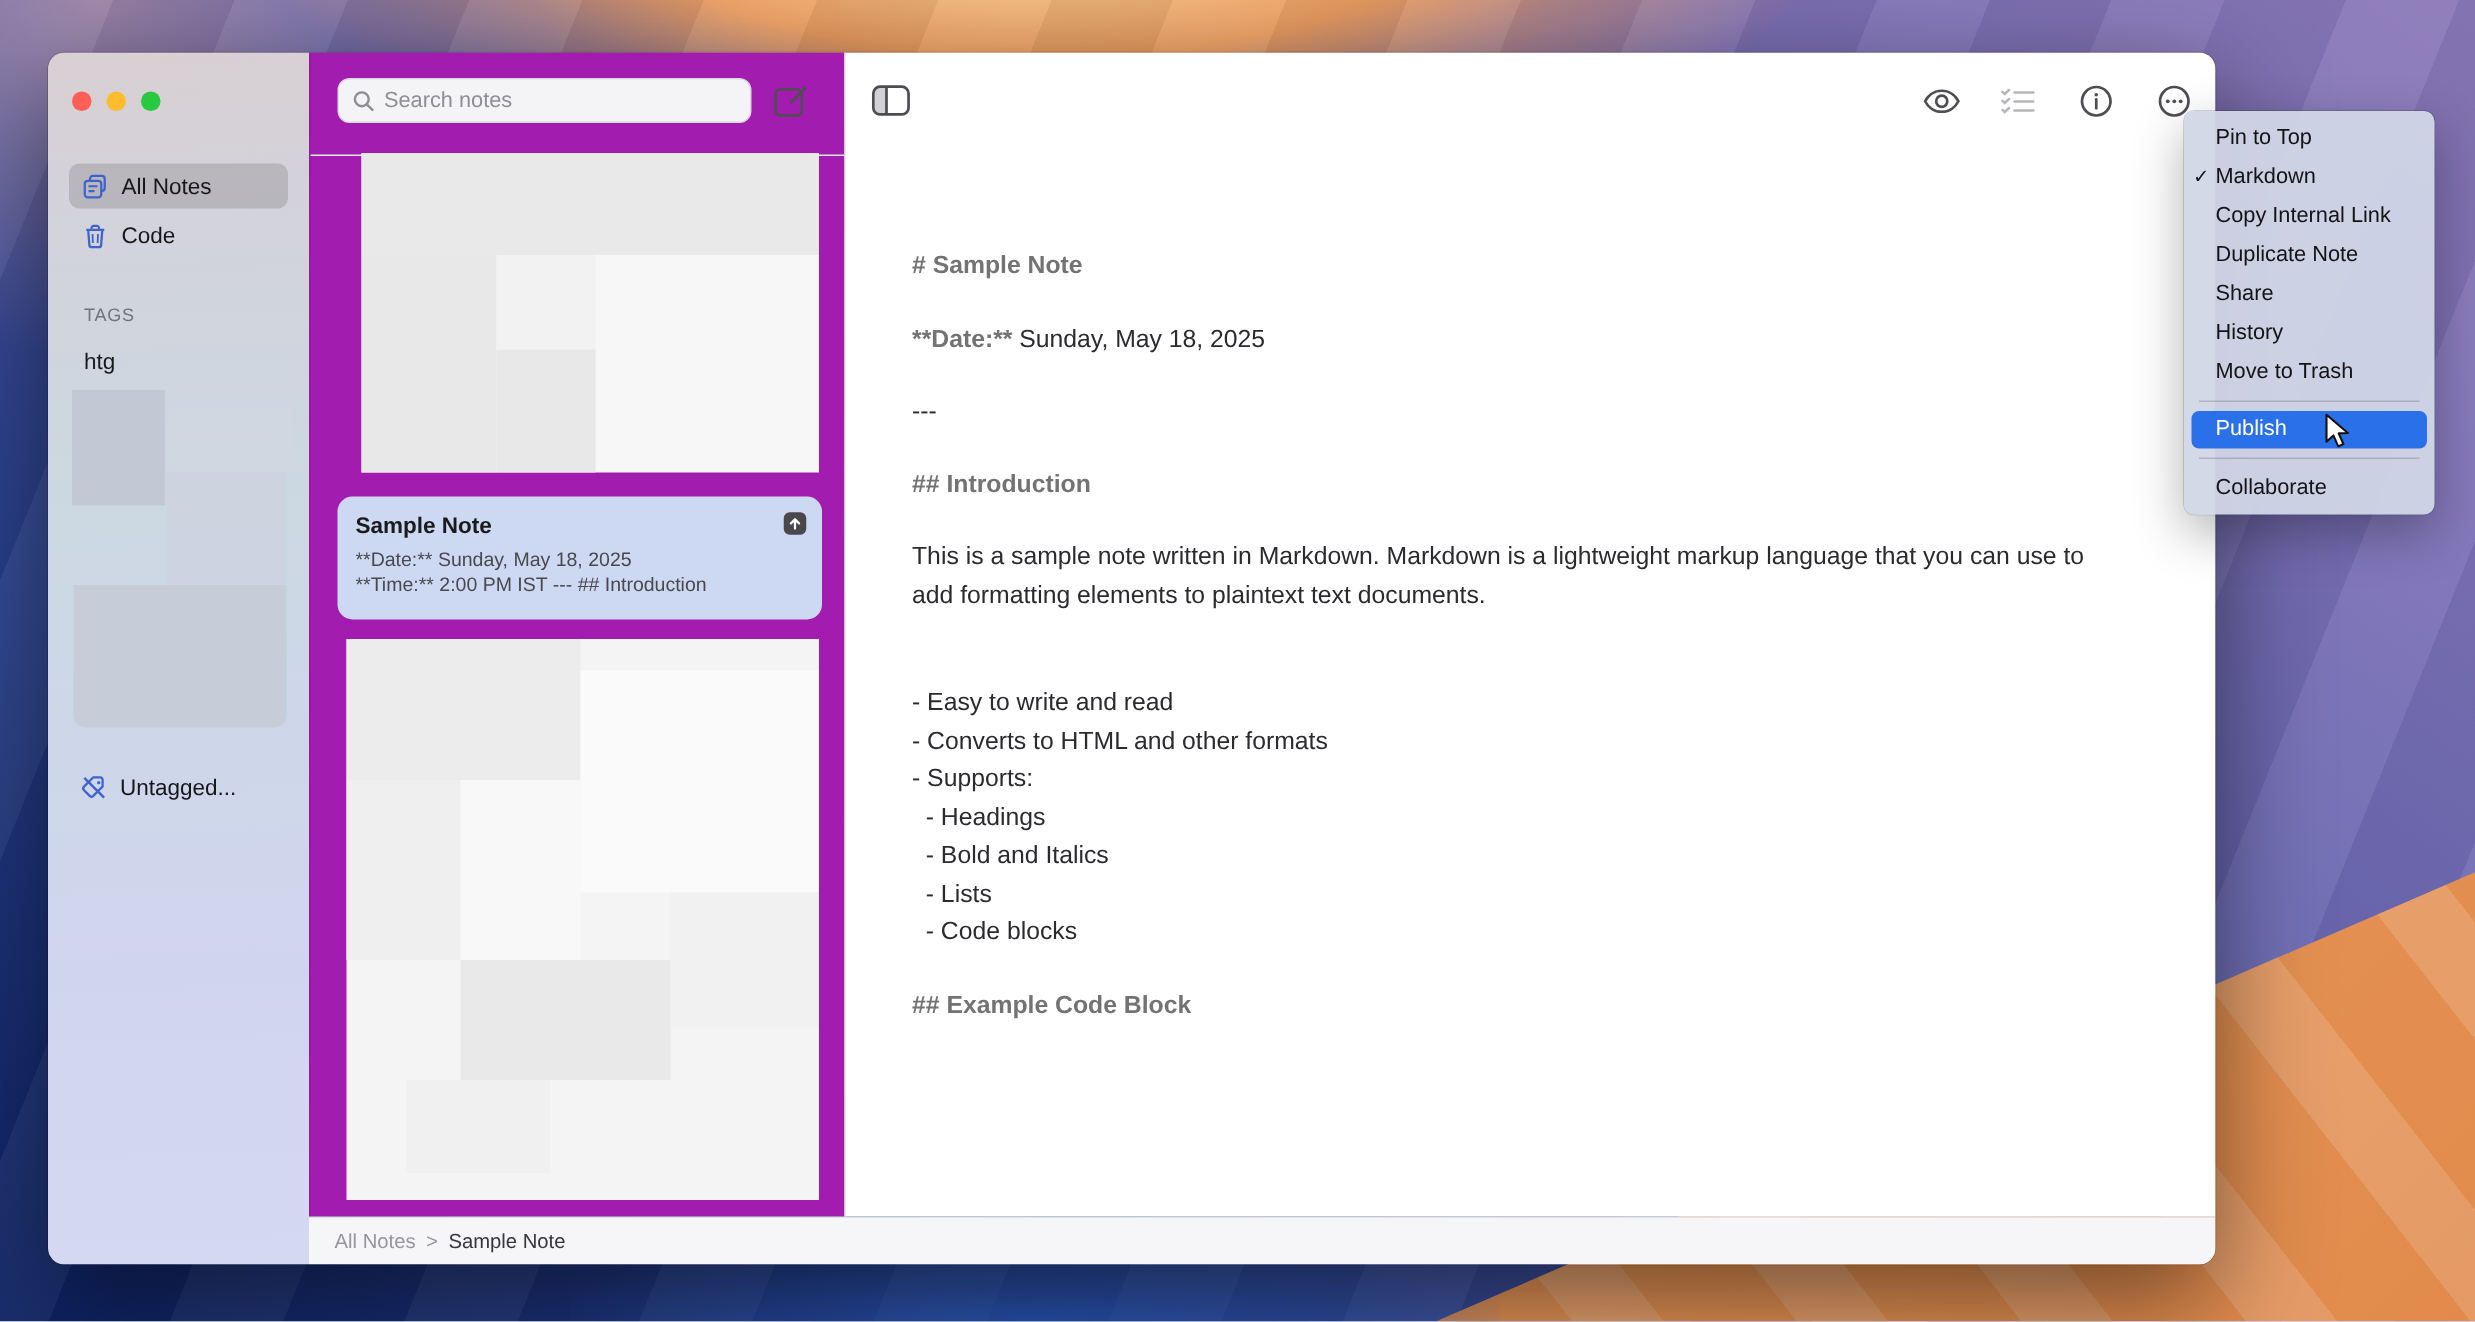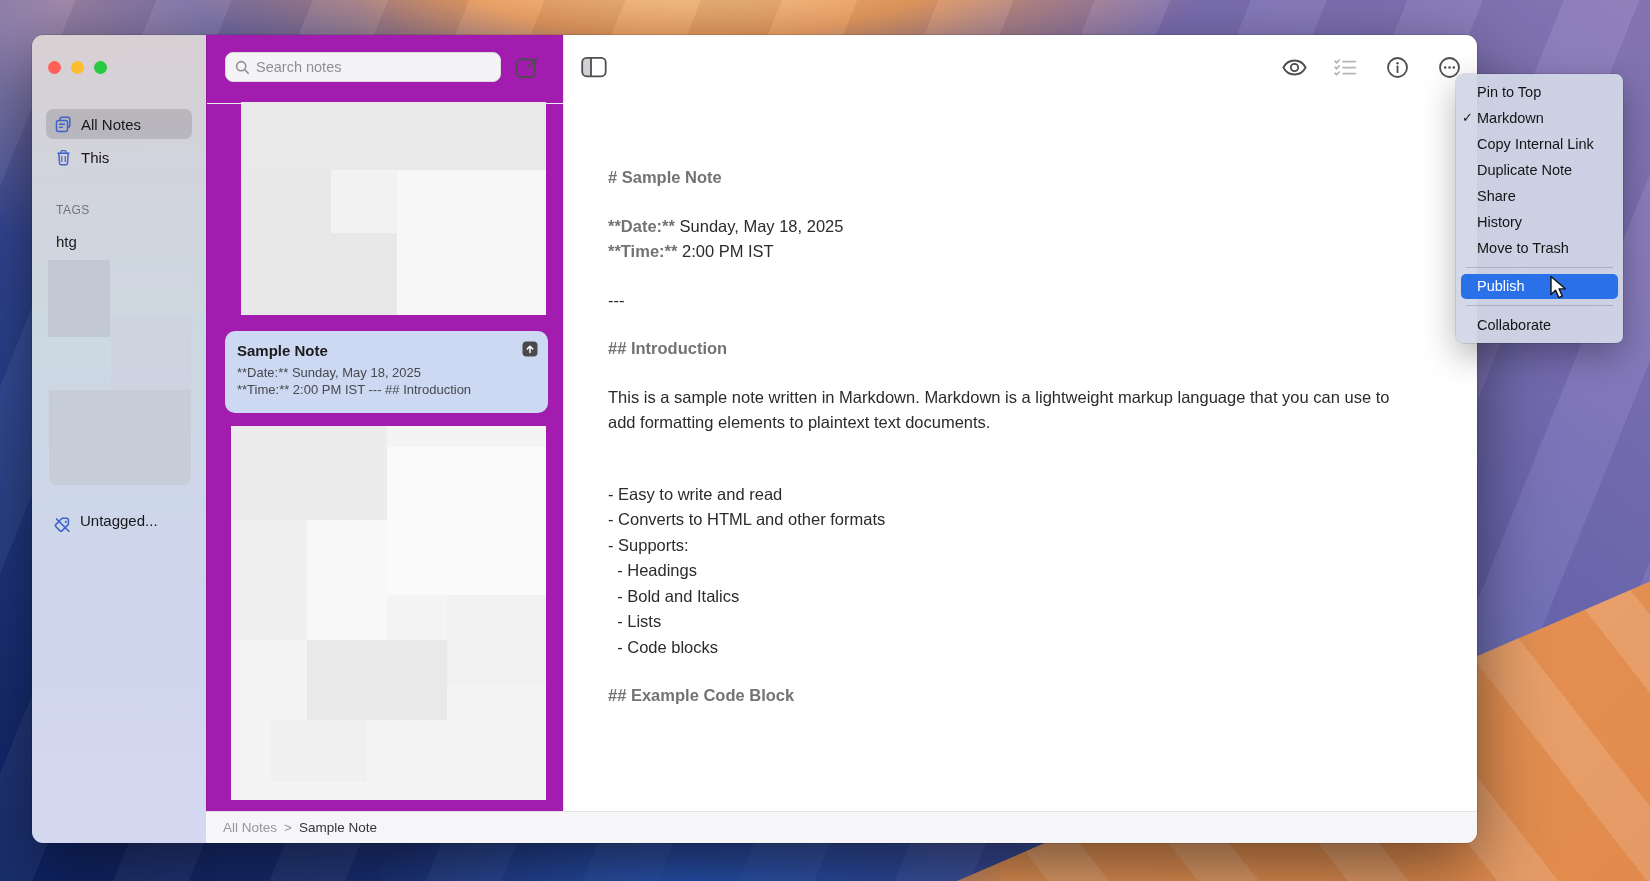--- a/index.html
+++ b/index.html
@@ -34,21 +34,21 @@
     background:linear-gradient(178deg,#d8d0d3 0%,#d2d3dc 16%,#ccd8e1 36%,#cdd7e9 56%,#d0d5ee 76%,#d5d8f1 100%);}
   .lights{position:absolute;left:16px;top:26px;display:flex;gap:10px;}
   .light{width:13px;height:13px;border-radius:50%;display:inline-block;}
   .side-item{position:absolute;left:14px;width:146px;height:30px;border-radius:7px;
     display:flex;align-items:center;gap:9px;padding-left:9px;box-sizing:border-box;
     font-size:15px;color:#17171a;}
   .side-item.selected{background:rgba(135,131,134,.35);}
   .tags-h{position:absolute;left:24px;top:168px;font-size:12px;color:#73737c;letter-spacing:.5px;}
   .tag-name{position:absolute;left:24px;top:198px;font-size:15px;color:#1a1a1c;}
   .ph{position:absolute;}
-  .untagged{position:absolute;left:22px;top:477px;height:26px;display:flex;gap:8px;
+  .untagged{position:absolute;left:22px;top:477px;height:26px;display:flex;align-items:center;gap:8px;
     font-size:15px;color:#17171a;}
 
   
   .notes-col{position:absolute;left:174px;top:0;bottom:32px;width:357px;background:#a21caf;
     border-left:1px solid rgba(0,0,0,.08);box-sizing:border-box;}
   .notes-header{position:absolute;top:0;left:0;right:0;height:68px;border-bottom:1px solid #ececee;}
   .search-box{position:absolute;left:18px;top:17px;width:276px;height:30px;background:#f4f4f6;
     border:1px solid #d9d9de;border-radius:8px;display:flex;align-items:center;gap:6px;
     padding:0 9px;box-sizing:border-box;}
   .search-box input{border:none;outline:none;background:transparent;font-family:"Liberation Sans",sans-serif;
@@ -129,21 +129,21 @@
       <div class="side-item" style="top:107px">
         <span class="iconbtn">
           <svg width="17" height="17" viewBox="0 0 17 17">
             <path d="M2.5 4.2 h12" stroke="#3e63cc" stroke-width="1.5" fill="none"></path>
             <path d="M6 4 V3 a1.4 1.4 0 0 1 1.4 -1.4 h2.2 A1.4 1.4 0 0 1 11 3 v1" stroke="#3e63cc" stroke-width="1.4" fill="none"></path>
             <path d="M3.8 4.5 l.8 10 a1.5 1.5 0 0 0 1.5 1.3 h4.8 a1.5 1.5 0 0 0 1.5 -1.3 l.8 -10" stroke="#3e63cc" stroke-width="1.5" fill="none"></path>
             <line x1="6.7" y1="7" x2="6.9" y2="13" stroke="#3e63cc" stroke-width="1.2"></line>
             <line x1="10.3" y1="7" x2="10.1" y2="13" stroke="#3e63cc" stroke-width="1.2"></line>
           </svg>
         </span>
-        <span>This</span>
+        <span>Code</span>
       </div>
 
       <div class="tags-h">TAGS</div>
       <div class="tag-name">htg</div>
 
       <div class="ph" style="left:16px;top:225px;width:62px;height:77px;background:#c2c9d4;"></div>
       <div class="ph" style="left:78px;top:232px;width:85px;height:48px;background:#d2d7e2;opacity:.55;"></div>
       <div class="ph" style="left:79px;top:280px;width:80px;height:75px;background:#cdd2df;opacity:.8;"></div>
       <div class="ph" style="left:17px;top:355px;width:142px;height:95px;background:#c6ccd8;border-radius:0 0 8px 8px;"></div>
 
@@ -249,21 +249,20 @@
           <circle cx="7.2" cy="11.5" r="1.25" fill="#4d4d52"></circle>
           <circle cx="11.5" cy="11.5" r="1.25" fill="#4d4d52"></circle>
           <circle cx="15.8" cy="11.5" r="1.25" fill="#4d4d52"></circle>
         </svg>
       </button>
 
       <div class="ed-content" id="editor-lines">
           <div class="edl heading"># Sample Note</div>
           <div class="edgap"></div>
           <div class="edl"><span class="bold">**Date:**</span> Sunday, May 18, 2025</div>
-          <div class="edl"><span class="bold">**Time:**</span> 2:00 PM IST</div>
           <div class="edgap"></div>
           <div class="edl">---</div>
           <div class="edgap"></div>
           <div class="edl heading">## Introduction</div>
           <div class="edgap"></div>
           <div class="edl">This is a sample note written in Markdown. Markdown is a lightweight markup language that you can use to add formatting elements to plaintext text documents.</div>
           <div class="edgap"></div>
           <div class="edgap"></div>
           <div class="edl">- Easy to write and read</div>
           <div class="edl">- Converts to HTML and other formats</div>

